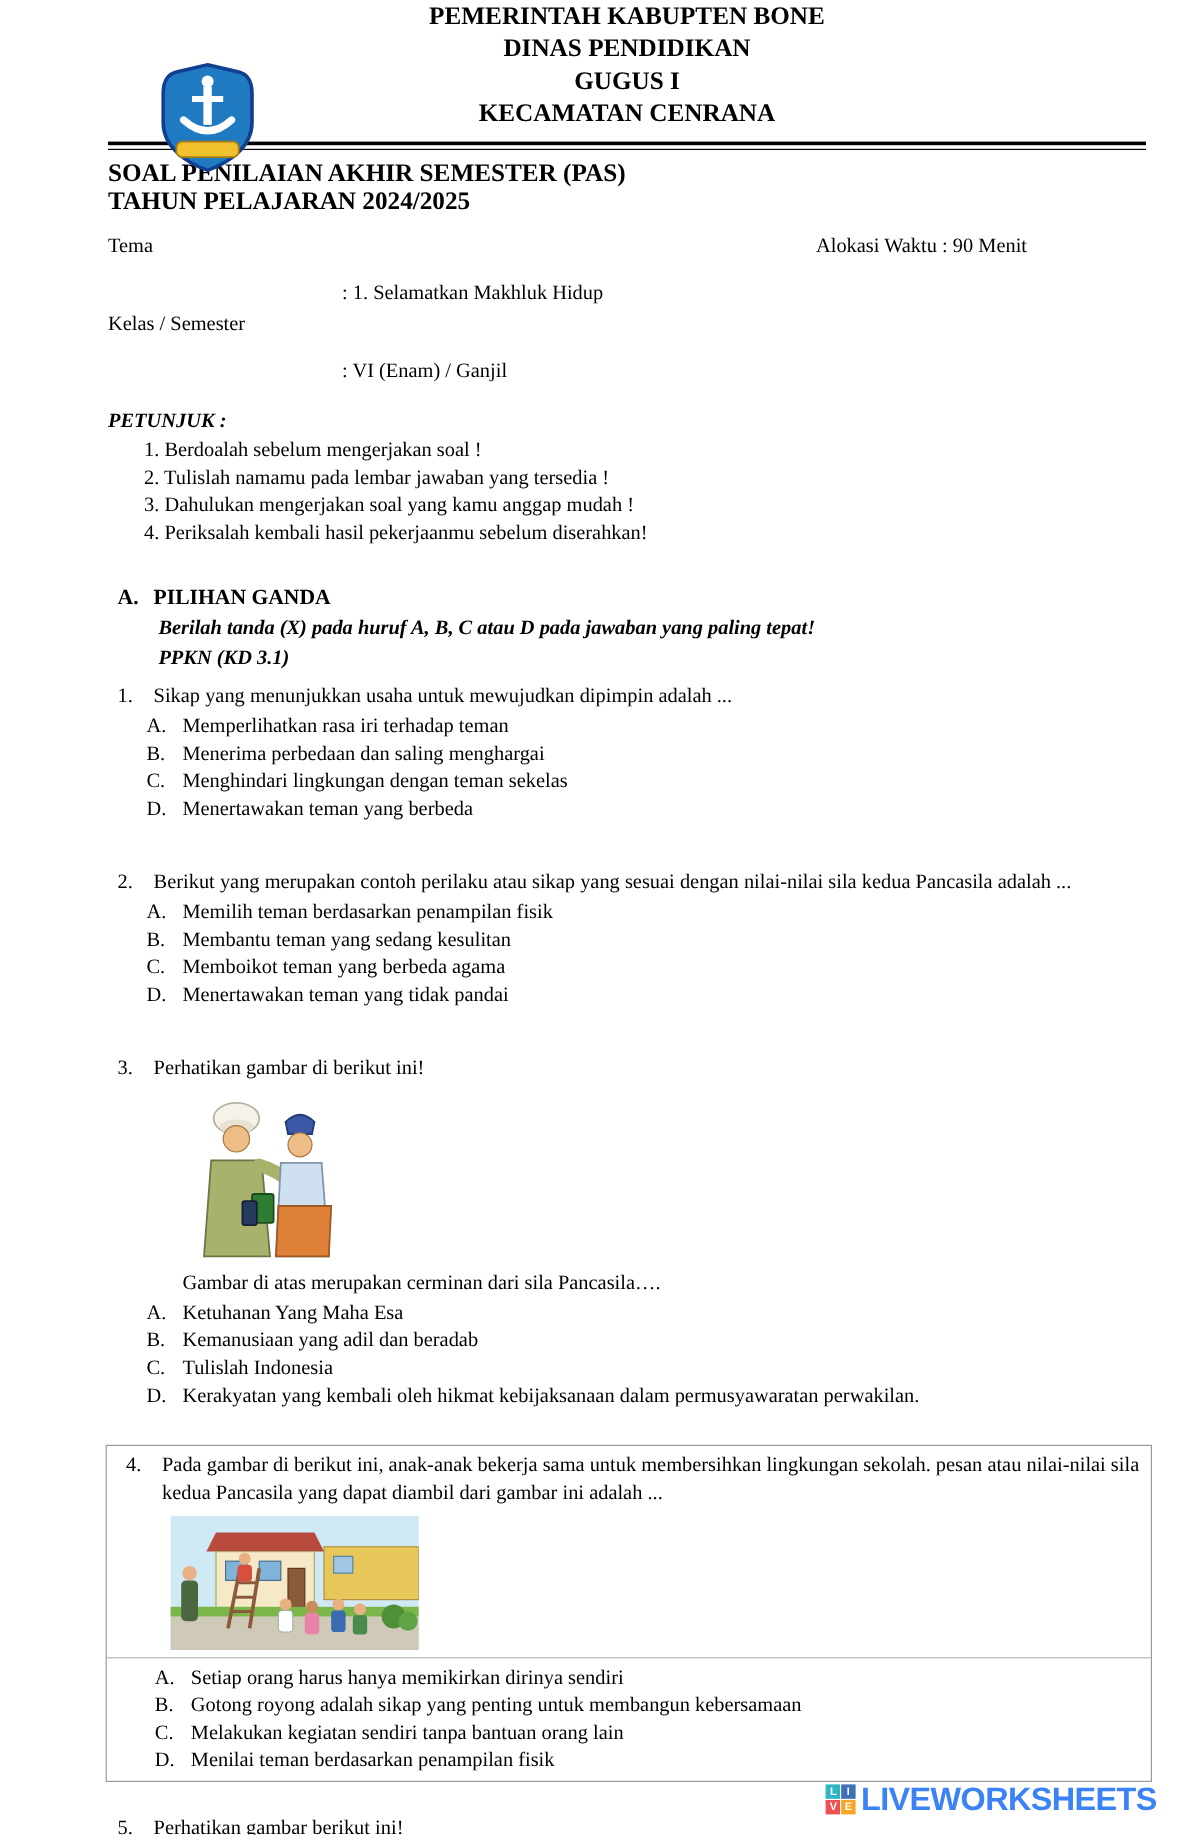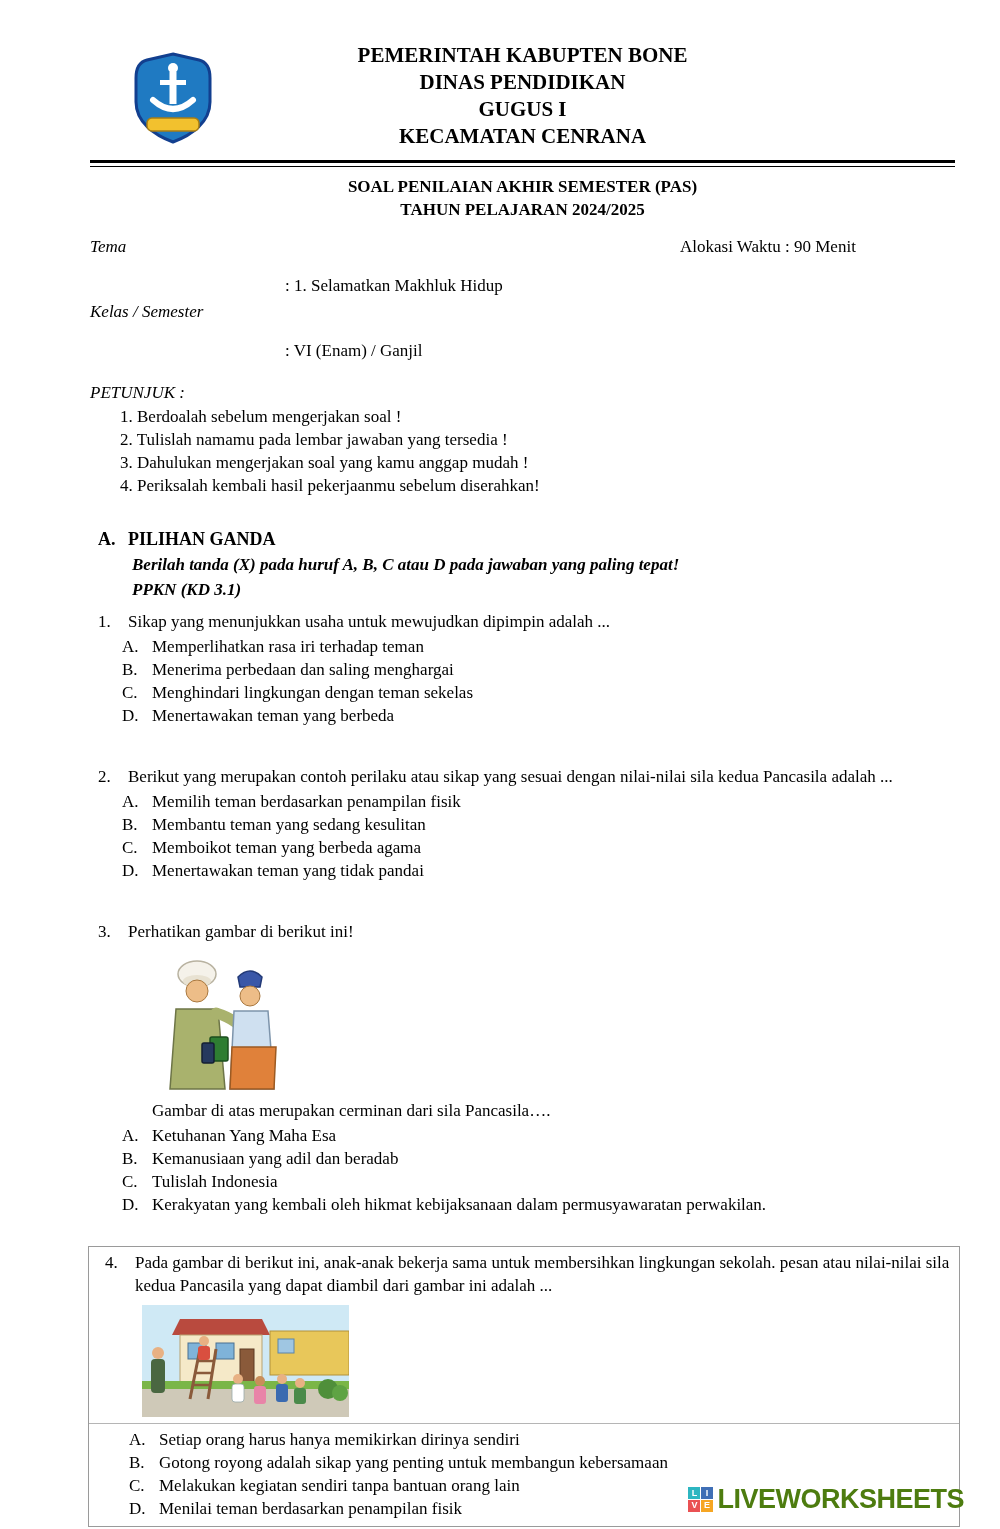--- a/index.html
+++ b/index.html
@@ -9,42 +9,42 @@
     width:1000px; height:1529px;
     margin:0 auto;
     background:#fff;
     color:#000;
     font-family:"Liberation Serif", serif;
     overflow:hidden;
   }
   .content { padding:0 45px 0 90px; }
 
   
-  .header { padding-top:42px; text-align:center; }
+  .header { text-align:center; }
   .header .hline { font-size:21px; font-weight:bold; line-height:27px; }
   .logo {
     position:absolute; left:133px; top:52px; width:80px; height:92px;
   }
   .divider {
     margin-top:10px; height:7px;
     border-top:3.5px solid #000;
     border-bottom:1.5px solid #000;
   }
-  .doc-title { margin-top:8px; text-align:center; font-weight:bold; font-size:17px; line-height:23px; }
+  .doc-title { margin-top:8px; text-align:left; font-weight:bold; font-size:21px; line-height:23px; }
 
   
   .meta { margin-top:13px; font-size:17px; }
   .meta-row { display:flex; line-height:26px; }
-  .meta-label { width:195px; flex:0 0 195px;font-style:italic; }
+  .meta-label { width:195px; flex:0 0 195px; }
   .meta-value { flex:1 1 auto;margin-top:39px; }
   .meta-right { flex:0 0 275px; }
 
   
   .petunjuk { margin-top:16px; font-size:17px; }
-  .petunjuk-title { font-weight:normal; font-style:italic; line-height:25px; }
+  .petunjuk-title { font-weight:bold; font-style:italic; line-height:25px; }
   .petunjuk-item { margin-left:30px; line-height:23px; }
 
   
   .section-head { margin-top:30px; font-size:17px; }
   .section-title-row { display:flex; margin-left:8px; font-weight:bold; font-size:18px; line-height:25px; }
   .section-letter { width:30px; flex:0 0 30px; }
   .section-instruction, .section-subject {
     margin-left:42px; font-weight:bold; font-style:italic; line-height:25px;
   }
 
@@ -89,21 +89,21 @@
     display:flex; align-items:center; justify-content:center;
     color:#fff; font-family:"Liberation Sans", sans-serif;
     font-size:9px; font-weight:bold; line-height:1;
   }
   .lw-sq.c1 { background:#2db6c1; }
   .lw-sq.c2 { background:#3f6fb6; }
   .lw-sq.c3 { background:#ea5153; }
   .lw-sq.c4 { background:#f6a623; }
   .lw-brand {
     font-family:"Liberation Sans", sans-serif;
-    font-weight:bold; font-size:27px; color:#4d7c0f; letter-spacing:-0.5px;
+    font-weight:bold; font-size:27px; color:#3b82f6; letter-spacing:-0.5px;
   }
 </style>
 </head>
 <body>
 
 <div class="page">
 
   <div class="logo">
     <svg viewBox="0 0 80 92" width="80" height="92">
       <path d="M40 2 L66 8 C74 10 77 16 77 26 L77 50 C77 70 59 83 40 90 C21 83 3 70 3 50 L3 26 C3 16 6 10 14 8 Z" fill="#1f7ac2" stroke="#123f8f" stroke-width="3"></path>

